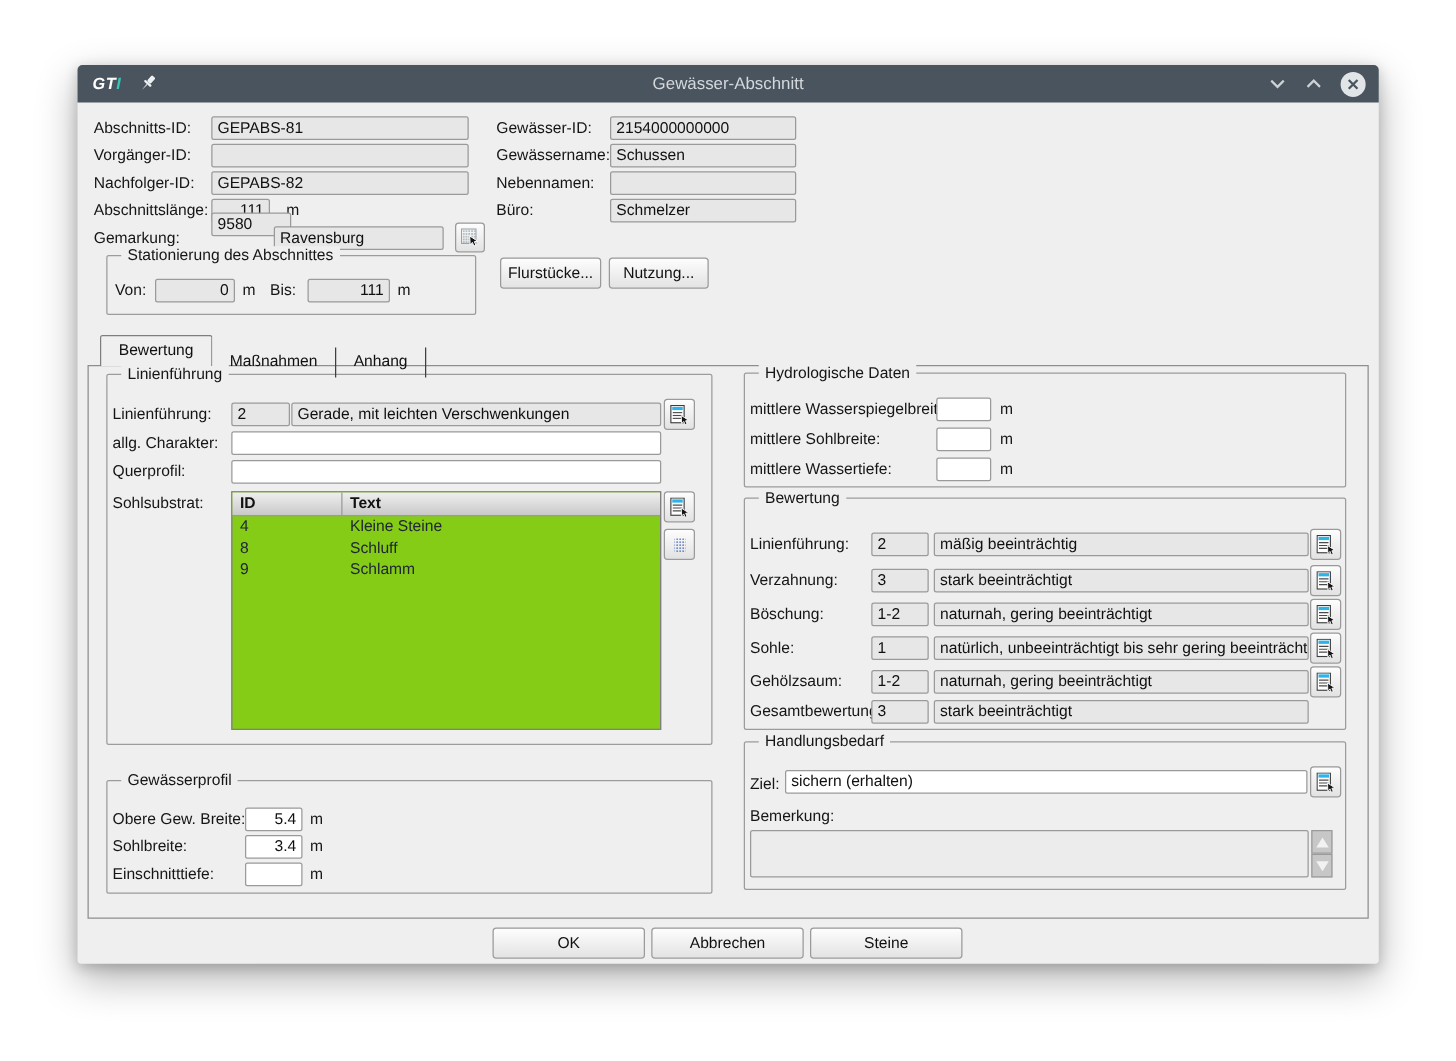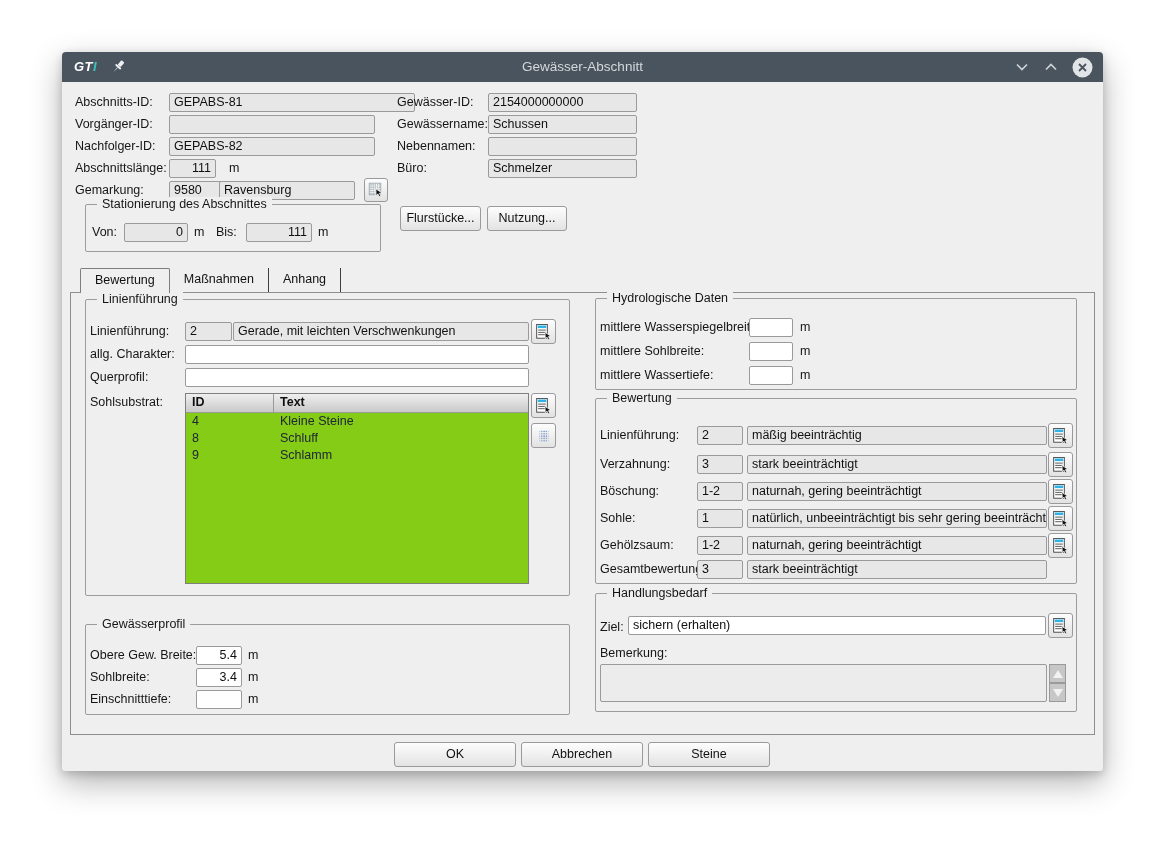--- a/index.html
+++ b/index.html
@@ -33,21 +33,21 @@
   .btn{position:absolute;box-sizing:border-box;border:1px solid #9a9a9a;border-radius:3px;
        background:linear-gradient(#fdfdfd,#e3e3e3);font-size:12.5px;color:#101010;text-align:center;
        line-height:23px;cursor:default;}
   .ibtn{position:absolute;width:25px;height:25px;box-sizing:border-box;border:1px solid #9a9a9a;
         border-radius:3px;background:linear-gradient(#fdfdfd,#e2e2e2);display:flex;align-items:center;
         justify-content:center;}
   .ibtn svg{width:16px;height:16px;display:block;}
 
   .tabbar{position:absolute;left:18px;top:216px;height:25px;display:flex;z-index:3;}
   .tab{box-sizing:border-box;height:24px;line-height:23px;padding:0 14px;font-size:12.5px;color:#101010;}
-  .tab.inactive{border-right:1px solid #3f3f3f;}
+  .tab.inactive{border-right:1px solid #3f3f3f;margin-top:10px;}
   .tab.active{height:25px;background:#efefef;border:1px solid #7e7e7e;border-bottom:none;
               border-radius:2px 2px 0 0;}
   .panel{position:absolute;left:8px;top:240px;width:1025px;height:443px;box-sizing:border-box;
          border:1px solid #8e8e8e;background:#efefef;z-index:1;}
 
   .stable{position:absolute;box-sizing:border-box;border:1px solid #7f7f7f;background:#84cc16;z-index:2;}
   .sthead{display:flex;height:18px;background:linear-gradient(#efefef,#c9c9c9);border-bottom:1px solid #9a9a9a;}
   .sth{box-sizing:border-box;font-size:12.5px;font-weight:bold;line-height:17px;padding:0 6px;
        border-right:1px solid #9a9a9a;color:#111;}
   .sth:last-child{border-right:none;flex:1;}
@@ -117,30 +117,30 @@
           <path d="M3 9.5 L8 4.5 L13 9.5" stroke="#ccd2d6" stroke-width="1.7" fill="none"></path>
         </svg>
       <svg width="21" height="21" viewBox="0 0 21 21">
           <circle cx="10.5" cy="10.5" r="10" fill="#e2e5e7"></circle>
           <path d="M7 7 L14 14 M14 7 L7 14" stroke="#4a545e" stroke-width="1.8"></path>
         </svg>
     </div>
   </div>
 
   <div class="lbl" style="left:13px;top:41px">Abschnitts-ID:</div>
-  <div class="fld" style="left:107px;top:41px;width:246px">GEPABS-81</div>
+  <div class="fld" style="left:107px;top:41px;width:206px">GEPABS-81</div>
   <div class="lbl" style="left:13px;top:63px">Vorgänger-ID:</div>
   <div class="fld" style="left:107px;top:63px;width:206px"></div>
   <div class="lbl" style="left:13px;top:85px">Nachfolger-ID:</div>
   <div class="fld" style="left:107px;top:85px;width:206px">GEPABS-82</div>
   <div class="lbl" style="left:13px;top:107px">Abschnittslänge:</div>
   <div class="fld num" style="left:107px;top:107px;width:47px">111</div>
   <div class="unit" style="left:167px;top:107px">m</div>
   <div class="lbl" style="left:13px;top:129px">Gemarkung:</div>
-  <div class="fld" style="left:107px;top:129px;width:64px">9580</div>
+  <div class="fld" style="left:107px;top:118px;width:64px">9580</div>
   <div class="fld" style="left:157px;top:129px;width:136px">Ravensburg</div>
   <div class="ibtn" style="left:302px;top:126px;width:24px;height:24px">
     <svg viewBox="0 0 16 16">
         <use href="#icn-gridsel"></use>
       </svg>
   </div>
 
   <div class="lbl" style="left:335px;top:41px">Gewässer-ID:</div>
   <div class="fld" style="left:426px;top:41px;width:149px">2154000000000</div>
   <div class="lbl" style="left:335px;top:63px">Gewässername:</div>

